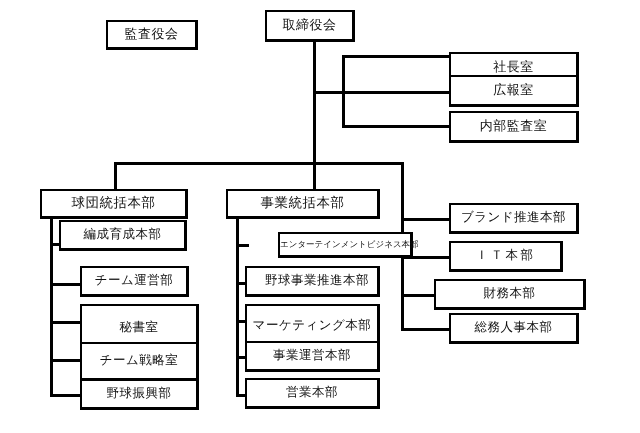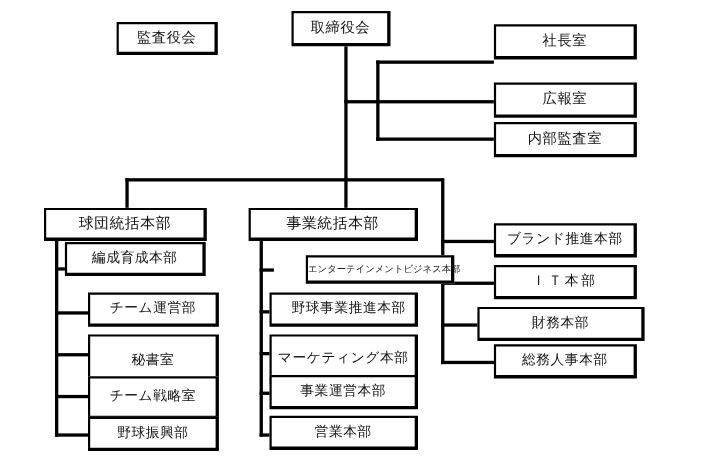--- a/index.html
+++ b/index.html
@@ -100,41 +100,41 @@
   <div class="line h" style="left:236px; top:394px; width:13px;"></div>
 
   <div class="node t-std" style="left:106px; top:20px; width:92px; height:30px;">
     <span class="label">監査役会</span>
   </div>
 
   <div class="node t-std" style="left:265px; top:10px; width:90px; height:32px;">
     <span class="label">取締役会</span>
   </div>
 
-  <div class="node t-std" style="left:449px; top:22px; width:130px; height:32px;align-items:center;">
+  <div class="node t-std" style="left:449px; top:52px; width:130px; height:32px;align-items:center;">
     <span class="label">社長室</span>
   </div>
   <div class="node t-std" style="left:449px; top:75px; width:130px; height:32px;">
     <span class="label">広報室</span>
   </div>
   <div class="node t-std" style="left:449px; top:111px; width:130px; height:32px;">
     <span class="label">内部監査室</span>
   </div>
 
   <div class="node t-head" style="left:40px; top:189px; width:148px; height:30px;">
     <span class="label">球団統括本部</span>
   </div>
   <div class="node t-head" style="left:226px; top:189px; width:154px; height:30px;">
     <span class="label">事業統括本部</span>
   </div>
 
   <div class="node t-sub" style="left:59px; top:220px; width:128px; height:31px;">
     <span class="label">編成育成本部</span>
   </div>
-  <div class="node t-sub" style="left:80px; top:266px; width:119px; height:31px;">
+  <div class="node t-sub" style="left:80px; top:266px; width:109px; height:31px;">
     <span class="label">チーム運営部</span>
   </div>
   <div class="node t-sub" style="left:80px; top:304px; width:119px; height:49px;">
     <span class="label">秘書室</span>
   </div>
   <div class="node t-sub" style="left:80px; top:342px; width:119px; height:39px;font-family:Liberation Serif, serif;">
     <span class="label">チーム戦略室</span>
   </div>
   <div class="node t-sub" style="left:80px; top:379px; width:119px; height:31px;">
     <span class="label">野球振興部</span>
@@ -152,21 +152,21 @@
   <div class="node t-sub" style="left:245px; top:341px; width:135px; height:31px;">
     <span class="label">事業運営本部</span>
   </div>
   <div class="node t-sub" style="left:245px; top:378px; width:135px; height:31px;">
     <span class="label">営業本部</span>
   </div>
 
   <div class="node t-sub" style="left:449px; top:203px; width:130px; height:31px;">
     <span class="label">ブランド推進本部</span>
   </div>
-  <div class="node t-sub t-spaced" style="left:449px; top:241px; width:130px; height:31px;">
+  <div class="node t-sub t-spaced" style="left:449px; top:241px; width:114px; height:31px;">
     <span class="label">ＩＴ本部</span>
   </div>
   <div class="node t-sub" style="left:434px; top:279px; width:152px; height:31px;">
     <span class="label">財務本部</span>
   </div>
   <div class="node t-sub" style="left:449px; top:313px; width:130px; height:31px;">
     <span class="label">総務人事本部</span>
   </div>
 
 </div>

